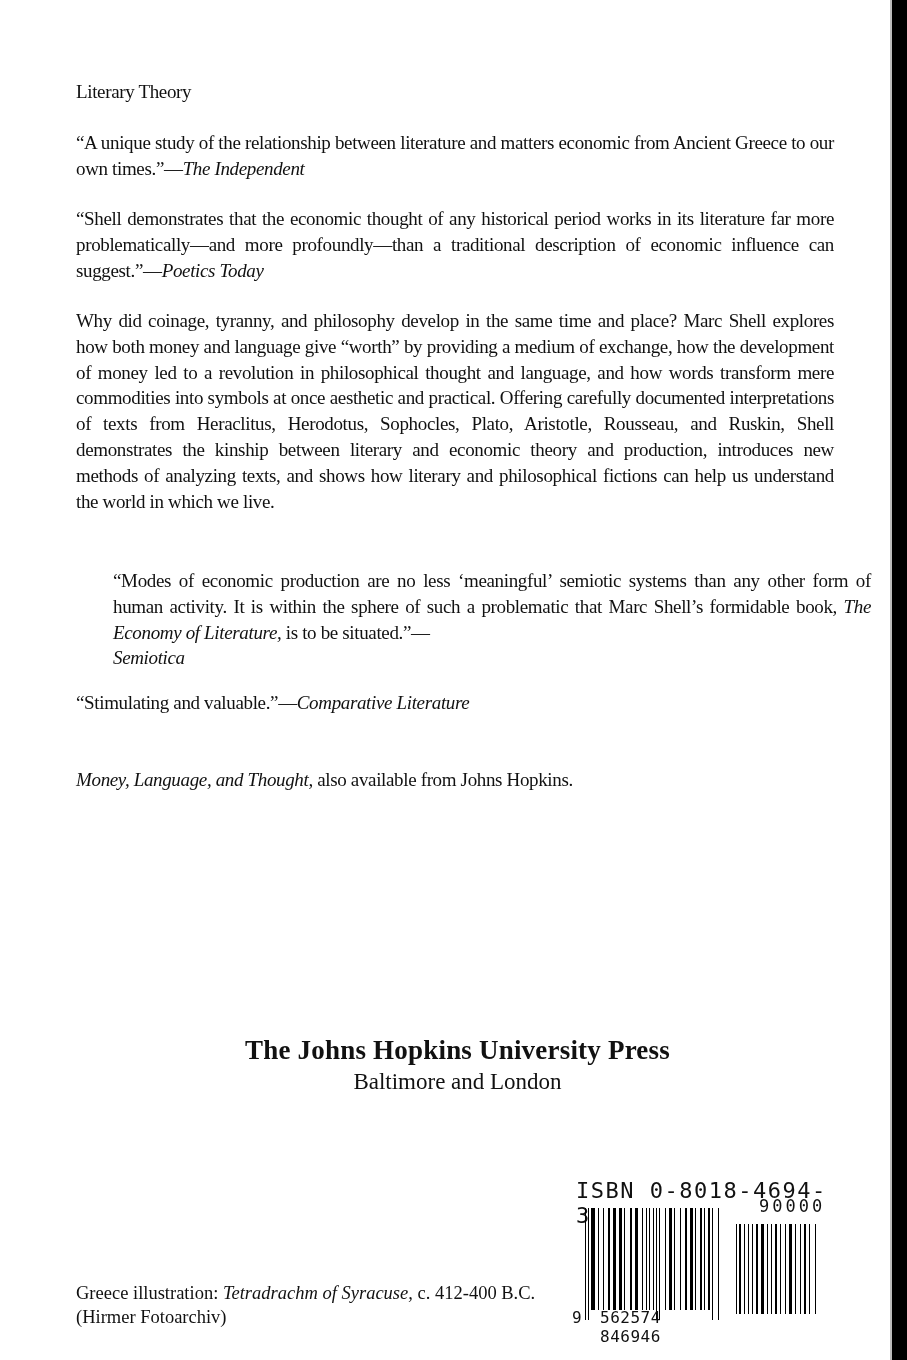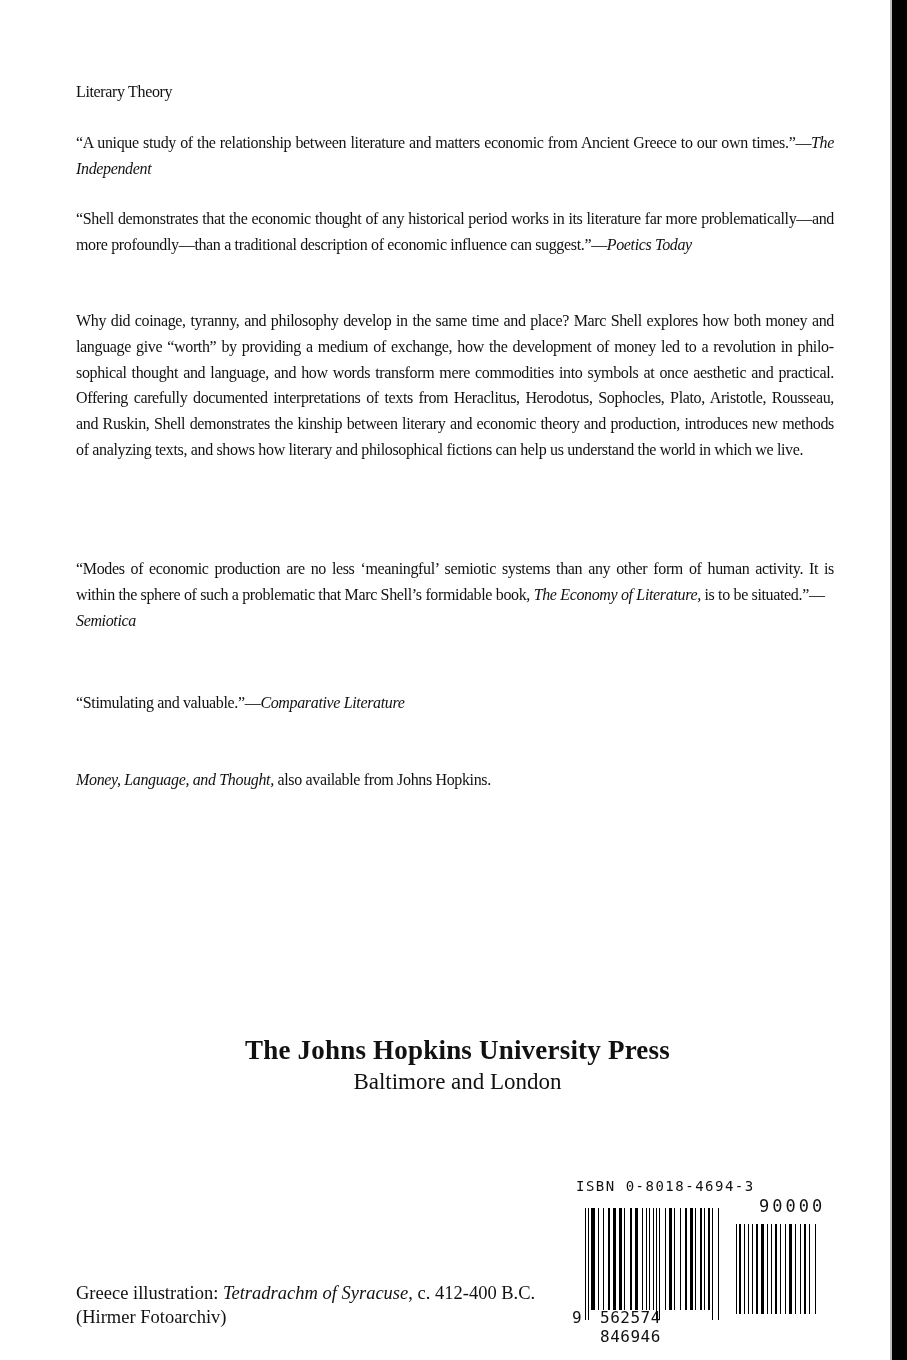--- a/index.html
+++ b/index.html
@@ -3,36 +3,36 @@
   <meta charset="utf-8">
   <style>
     html, body { margin: 0; padding: 0; }
     body {
       width: 907px; height: 1360px; position: relative; overflow: hidden;
       background: #ffffff; color: #111;
       font-family: "Liberation Serif", "DejaVu Serif", serif;
     }
     .spine { position: absolute; top: 0; right: 0; width: 15px; height: 1360px; background: #000; }
     .spine-edge { position: absolute; top: 0; right: 15px; width: 2px; height: 1360px; background: #bdbdbd; }
-    .text { position: absolute; left: 76px; width: 758px; font-size: 16px; line-height: 25.8px; letter-spacing: -0.35px; }
+    .text { position: absolute; left: 76px; width: 758px; font-size: 19px; line-height: 25.8px; letter-spacing: -0.35px; }
     .just { text-align: justify; }
     .category { top: 79px; }
     .q1 { top: 130px; }
     .q2 { top: 206px; }
     .desc { top: 308px; }
-    .q3 { top: 556px; }
+    .q3 { top: 568px; margin-left: 37px; }
     .q4 { top: 690px; }
     .bio { top: 741px; }
     em { }
     .publisher { position: absolute; top: 1033px; left: 0; width: 915px; text-align: center; }
     .pub-name { font-size: 27px; font-weight: bold; letter-spacing: 0.2px; line-height: 34px; }
     .pub-place { font-size: 23px; line-height: 30px; }
     .credit { position: absolute; left: 76px; top: 1282px; font-size: 18.5px; line-height: 23.5px; width: 470px; }
     .barcode-wrap { position: absolute; left: 572px; top: 1178px; width: 260px; height: 152px; }
-    .isbn { position: absolute; left: 4px; top: 0; font-family: "DejaVu Sans Mono", monospace; font-size: 14px; letter-spacing: 1.5px; }
+    .isbn { position: absolute; left: 4px; top: 0; font-family: "DejaVu Sans Mono", monospace; font-size: 22px; letter-spacing: 1.5px; }
     .addon-num { position: absolute; left: 187px; top: 18px; font-family: "DejaVu Sans Mono", monospace; font-size: 17px; letter-spacing: 3px; }
     .ean-digits { position: absolute; left: 0; top: 130px; font-family: "DejaVu Sans Mono", monospace; font-size: 16px; }
     .ean-first { position: absolute; left: 0; top: 0; }
     .ean-rest { position: absolute; left: 28px; top: 0; letter-spacing: 0.5px; }
     svg.bars { position: absolute; left: 0; top: 0; }
   </style>
 </head>
 <body>
 
 <div class="spine-edge"></div>

